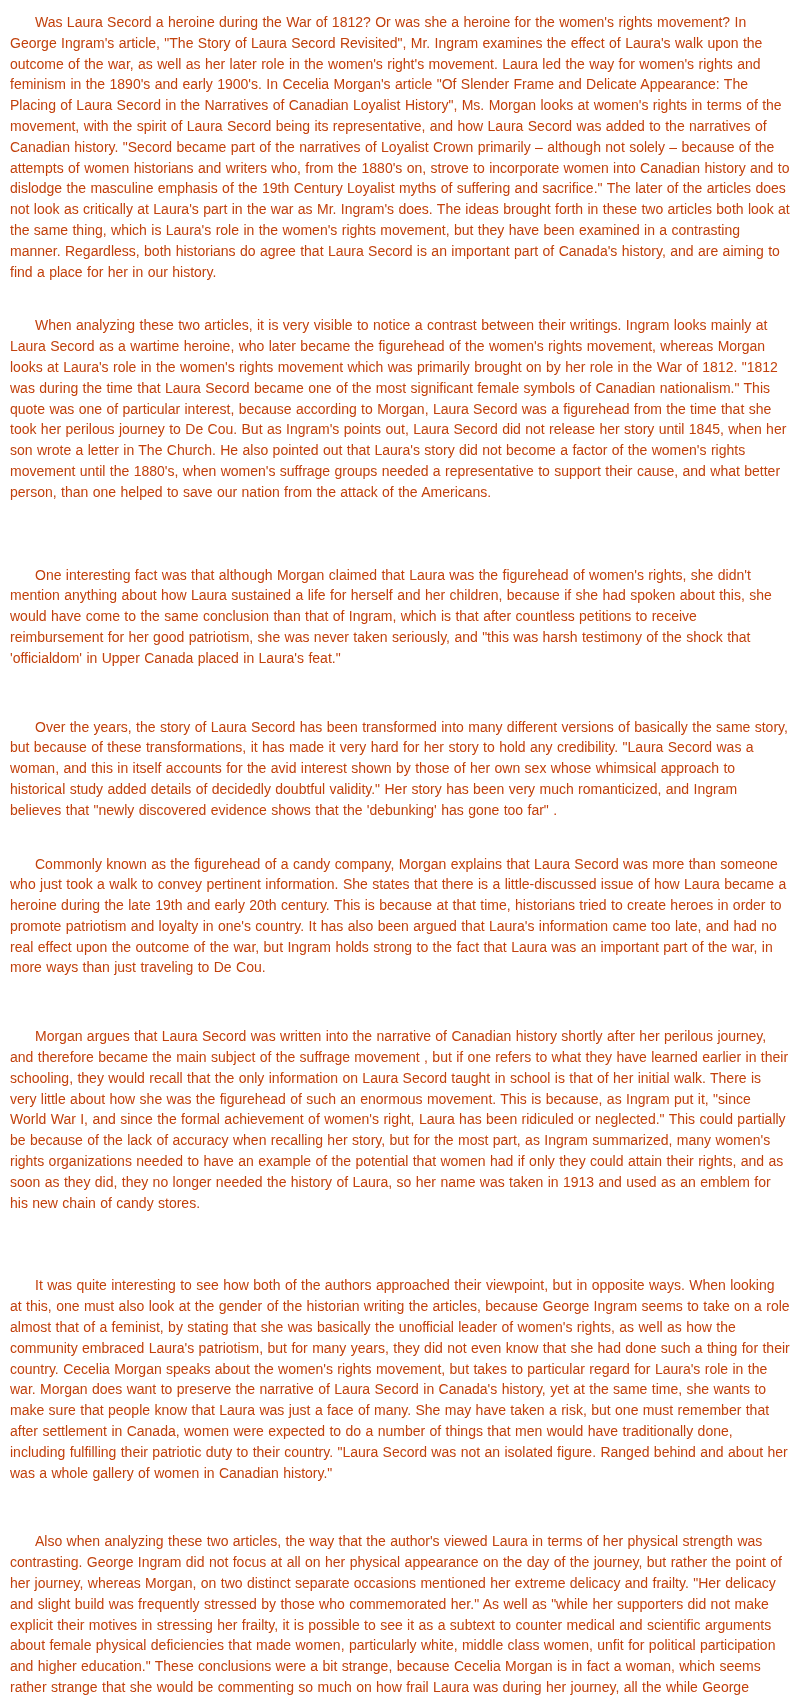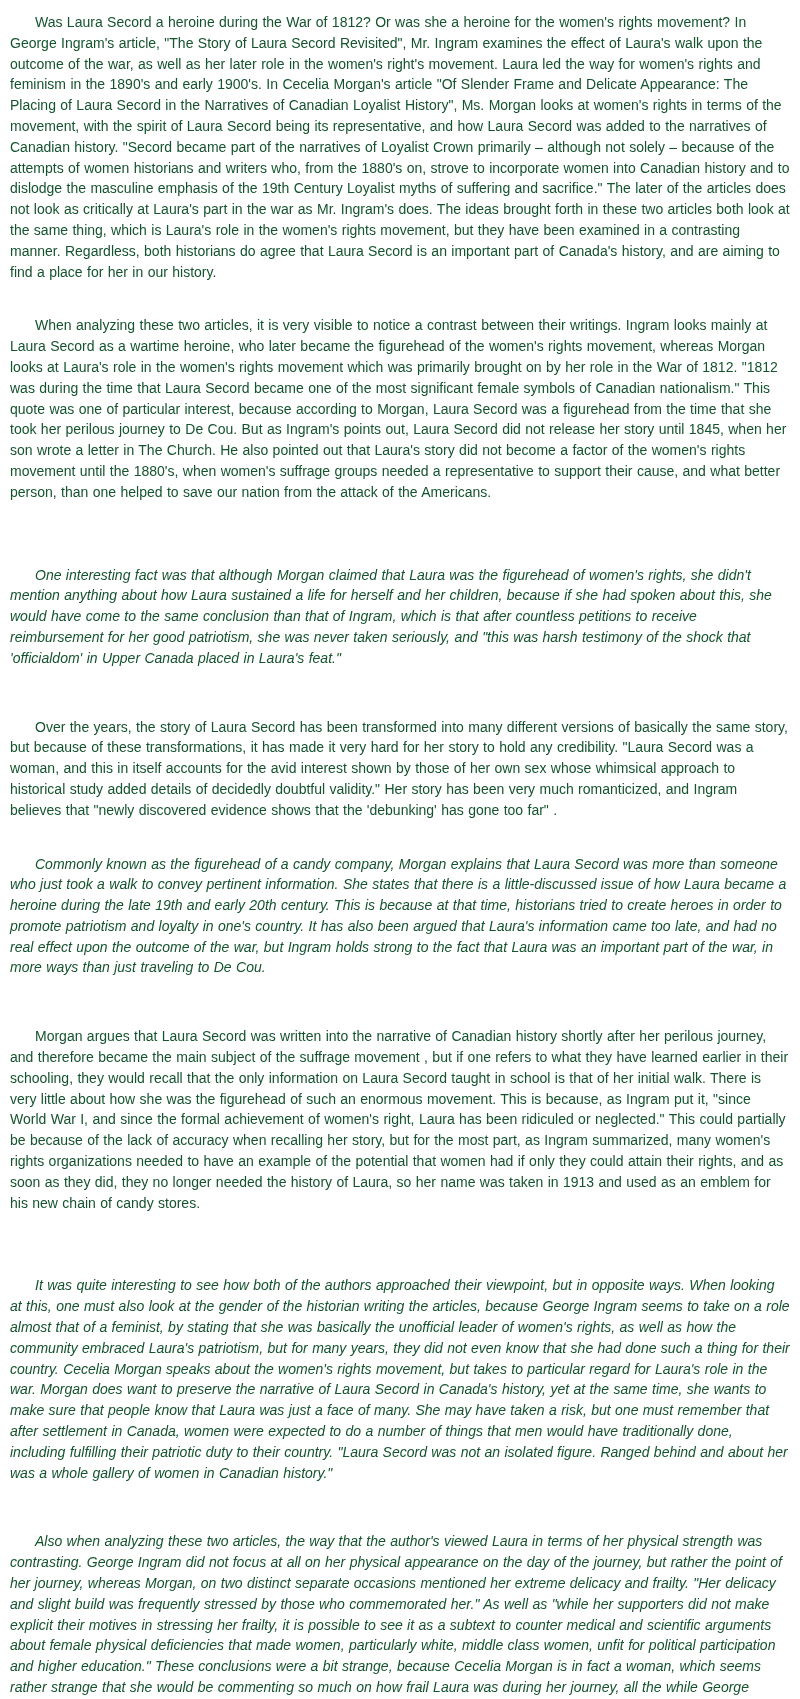--- a/index.html
+++ b/index.html
@@ -19,27 +19,27 @@
     box-sizing: border-box;
     padding: 12px 10px 20px 10px;
   }
   p.essay-para {
     font-size: 14px;
     line-height: 20.8px;
     margin: 0 0 41px 0;
     text-indent: 25px;
     text-align: left;
     word-spacing: 0.5px;
-    color: #14532d;
+    color: #c2410c;
   }
   p.essay-para:last-child {
     margin-bottom: 0;
   }
   p.gap-lg { margin-bottom: 62px; }
-  p.gap-md { margin-bottom: 48px; font-style: italic; }
+  p.gap-md { margin-bottom: 48px; }
   p.gap-sm { margin-bottom: 33px; }
 </style>
 </head>
 <body>
 
 <div class="page">
   <p class="essay-para gap-sm">Was Laura Secord a heroine during the War of 1812? Or was she a heroine for the women's rights movement? In George Ingram's article, "The Story of Laura Secord Revisited", Mr. Ingram examines the effect of Laura's walk upon the outcome of the war, as well as her later role in the women's right's movement. Laura led the way for women's rights and feminism in the 1890's and early 1900's. In Cecelia Morgan's article "Of Slender Frame and Delicate Appearance: The Placing of Laura Secord in the Narratives of Canadian Loyalist History", Ms. Morgan looks at women's rights in terms of the movement, with the spirit of Laura Secord being its representative, and how Laura Secord was added to the narratives of Canadian history. "Secord became part of the narratives of Loyalist Crown primarily – although not solely – because of the attempts of women historians and writers who, from the 1880's on, strove to incorporate women into Canadian history and to dislodge the masculine emphasis of the 19th Century Loyalist myths of suffering and sacrifice." The later of the articles does not look as critically at Laura's part in the war as Mr. Ingram's does. The ideas brought forth in these two articles both look at the same thing, which is Laura's role in the women's rights movement, but they have been examined in a contrasting manner. Regardless, both historians do agree that Laura Secord is an important part of Canada's history, and are aiming to find a place for her in our history.</p>
   <p class="essay-para gap-lg">When analyzing these two articles, it is very visible to notice a contrast between their writings. Ingram looks mainly at Laura Secord as a wartime heroine, who later became the figurehead of the women's rights movement, whereas Morgan looks at Laura's role in the women's rights movement which was primarily brought on by her role in the War of 1812. "1812 was during the time that Laura Secord became one of the most significant female symbols of Canadian nationalism." This quote was one of particular interest, because according to Morgan, Laura Secord was a figurehead from the time that she took her perilous journey to De Cou. But as Ingram's points out, Laura Secord did not release her story until 1845, when her son wrote a letter in The Church. He also pointed out that Laura's story did not become a factor of the women's rights movement until the 1880's, when women's suffrage groups needed a representative to support their cause, and what better person, than one helped to save our nation from the attack of the Americans.</p>
   <p class="essay-para gap-md">One interesting fact was that although Morgan claimed that Laura was the figurehead of women's rights, she didn't mention anything about how Laura sustained a life for herself and her children, because if she had spoken about this, she would have come to the same conclusion than that of Ingram, which is that after countless petitions to receive reimbursement for her good patriotism, she was never taken seriously, and "this was harsh testimony of the shock that 'officialdom' in Upper Canada placed in Laura's feat."</p>
   <p class="essay-para gap-sm">Over the years, the story of Laura Secord has been transformed into many different versions of basically the same story, but because of these transformations, it has made it very hard for her story to hold any credibility. "Laura Secord was a woman, and this in itself accounts for the avid interest shown by those of her own sex whose whimsical approach to historical study added details of decidedly doubtful validity." Her story has been very much romanticized, and Ingram believes that "newly discovered evidence shows that the 'debunking' has gone too far" .</p>

